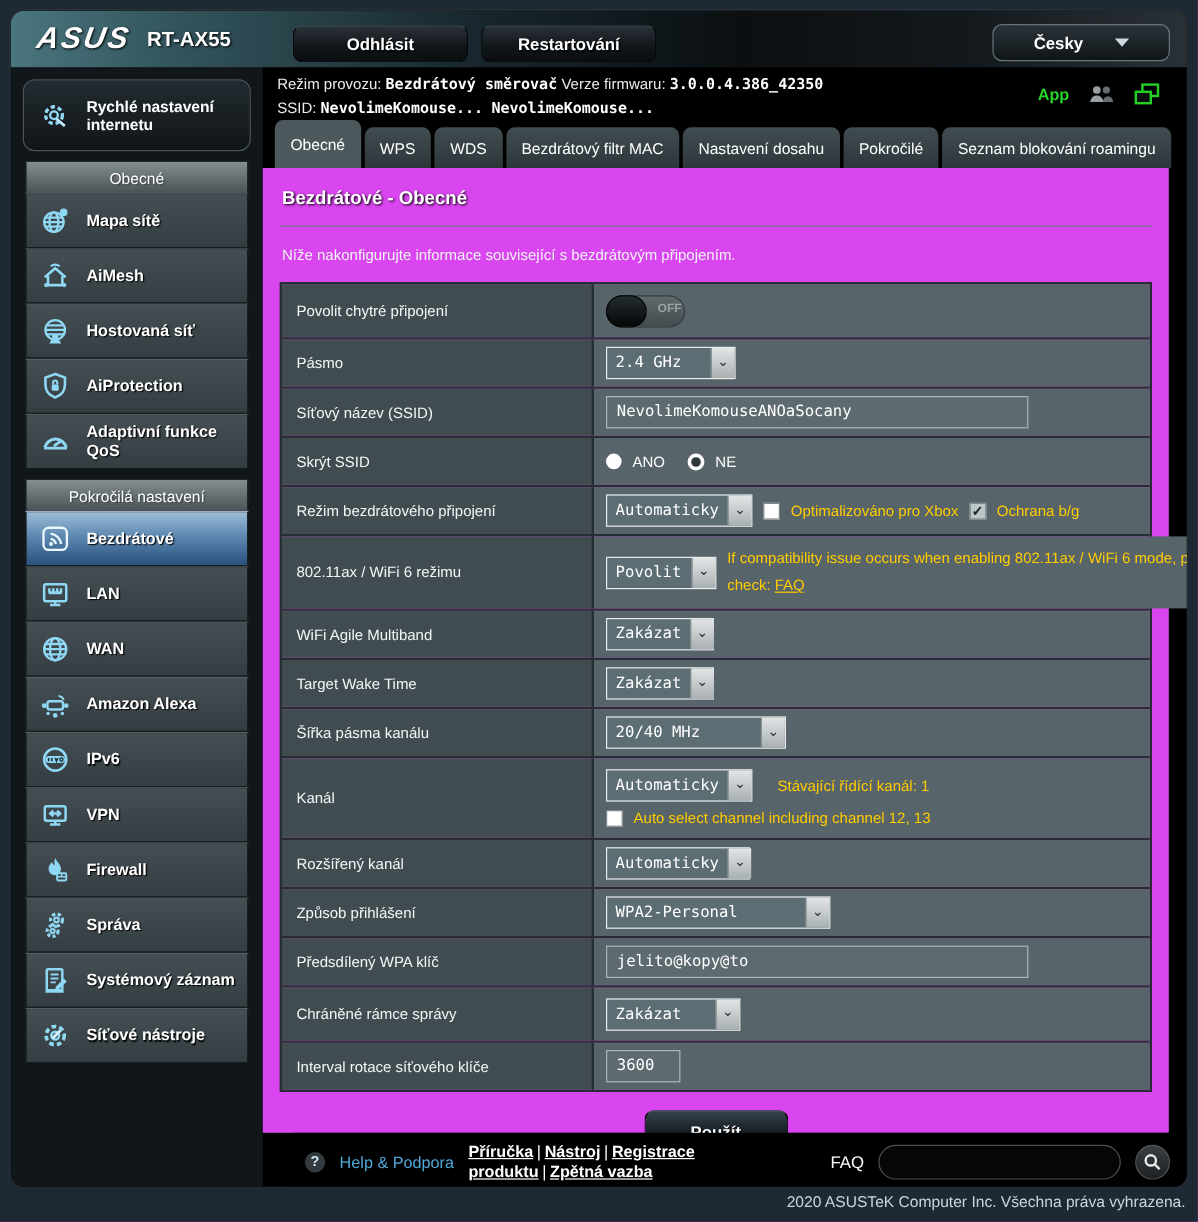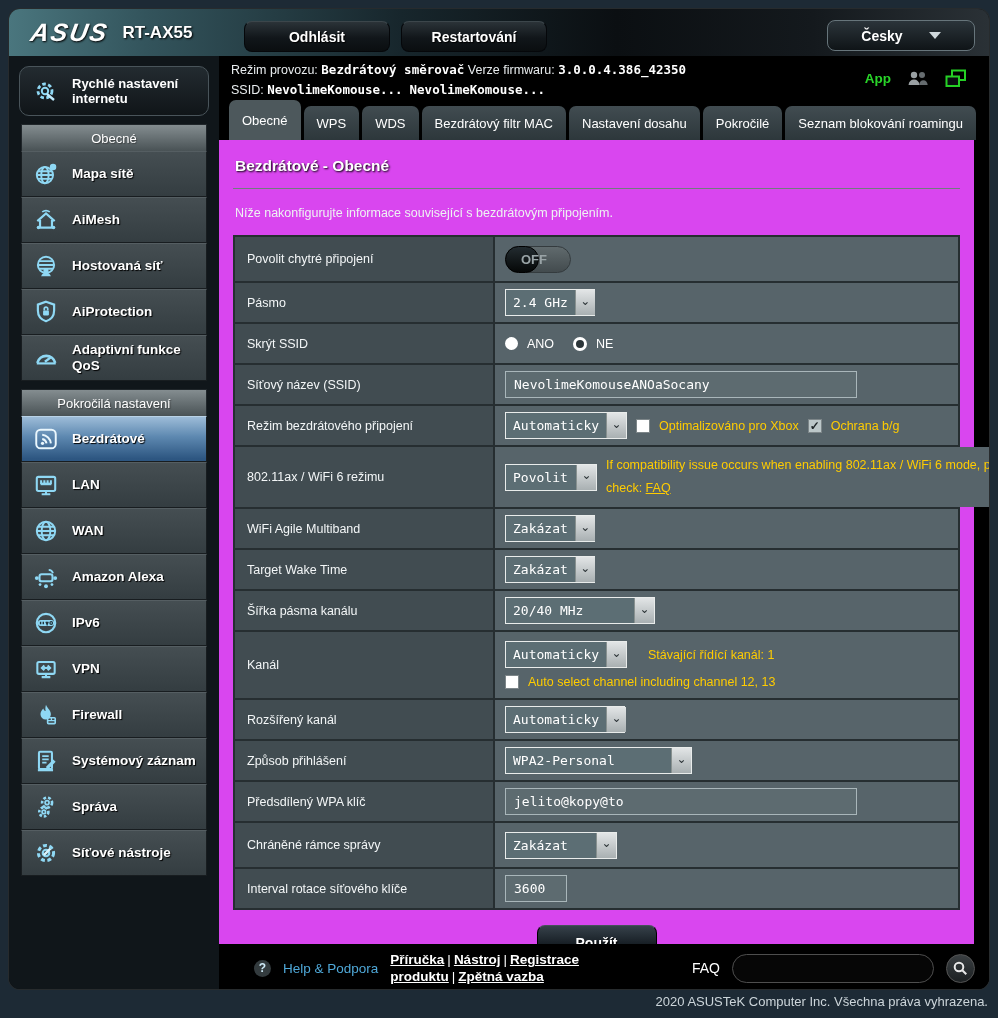--- a/index.html
+++ b/index.html
@@ -22,21 +22,21 @@
   .lang-select { position:absolute; right:14px; top:11px; width:148px; height:31px; border:1px solid #67757b; border-radius:8px;
                  background:linear-gradient(180deg,#2b343a,#0f1417); color:#fff; font-weight:bold; font-size:14px;
                  display:flex; align-items:center; justify-content:center; gap:26px; cursor:pointer; }
   .lang-caret { width:0; height:0; border-left:6px solid transparent; border-right:6px solid transparent; border-top:7px solid #cfd8dc; }
 
   
   .body-row { flex:1; display:flex; min-height:0; }
 
   
   .sidebar { width:210px; flex:0 0 210px; background:#10161a; padding:6px 0 0 0; }
-  .quick-btn { margin:4px 10px 8px 10px; height:50px; border:1px solid #49545a; border-radius:10px;
+  .quick-btn { margin:4px 10px 8px 10px; height:60px; border:1px solid #49545a; border-radius:10px;
                background:linear-gradient(180deg,#232b30,#101518); display:flex; align-items:center; gap:8px; padding:2px 8px;
                color:#fff; font-weight:bold; font-size:13px; line-height:15px; cursor:pointer; }
   .section-head { margin:8px 12px 0 12px; height:27px; background:linear-gradient(180deg,#848d90,#555e61 80%,#495255);
                   color:#fff; font-size:13px; display:flex; align-items:center; justify-content:center;
                   border:1px solid #20262a; border-bottom:none; text-shadow:1px 1px 1px #2228; }
   .nav-item { margin:0 12px; min-height:46px; background:linear-gradient(180deg,#454e52,#343d41);
               border:1px solid #181d20; border-top:1px solid #555e62; display:flex; align-items:center; gap:8px;
               padding:4px 6px; color:#fff; font-weight:bold; font-size:13.5px; line-height:16px; cursor:pointer;
               text-shadow:1px 1px 1px #000; }
   .nav-item.active { background:linear-gradient(180deg,#9dbcd8,#5d88b0 45%,#2d5681 95%); border-top:1px solid #b9d2e6; }
@@ -76,21 +76,21 @@
                 display:flex; align-items:center; justify-content:center; color:#2c3437; font-size:12px; }
   .sel .arrow::after { content:"\2304"; margin-top:-4px; }
 
   .inp { height:27px; background:#5d6b70; border:1px solid #a9b6ba; color:#fff;
          font-family:"DejaVu Sans Mono","Liberation Mono",monospace; font-size:13px; padding:0 8px; }
 
   .toggle { width:66px; height:27px; border-radius:14px; background:linear-gradient(180deg,#606a6d,#434b4e);
             border:1px solid #343b3e; position:relative; cursor:pointer; flex:0 0 auto; }
   .knob { position:absolute; left:-1px; top:-1px; width:34px; height:27px; border-radius:14px;
           background:linear-gradient(180deg,#232c30,#050707); border:1px solid #000; }
-  .tog-txt { position:absolute; right:23px; top:5px; color:#9aa4a7; font-weight:bold; font-size:13px; }
+  .tog-txt { position:absolute; right:2px; top:5px; color:#9aa4a7; font-weight:bold; font-size:10px; }
 
   .radio { width:13px; height:13px; border-radius:50%; background:#fff; display:inline-block; cursor:pointer; flex:0 0 auto; }
   .radio.selected { width:14px; height:14px; border:3.5px solid #fff; background:#2c3539; }
   .opt-label { color:#fff; font-size:12.5px; margin-right:10px; }
 
   .cb { width:14px; height:14px; background:#fff; border:1px solid #7d8689; display:inline-flex; align-items:center;
         justify-content:center; cursor:pointer; flex:0 0 auto; }
   .cb.checked { background:#bcc7c9; }
   .cb.checked::after { content:"\2713"; color:#1d2427; font-size:12px; font-weight:bold; }
 
@@ -287,39 +287,39 @@
           <svg width="26" height="26" viewBox="0 0 24 24">
               <path d="M12 2.5c1 3.2 4.5 5 4.5 8.8a4.8 4.8 0 0 1-9.6 0c0-2.2 1.1-3.8 2.7-5.4.2 1.3 1 2.2 2.1 2.5-.6-2.3-.2-4.2.3-5.9z" fill="#8fd8f4"></path>
               <rect x="13.5" y="14.5" width="7" height="5.5" rx="0.8" fill="none" stroke="#8fd8f4" stroke-width="1.5"></rect>
               <path d="M13.5 17.2h7M17 14.5v2.7" stroke="#8fd8f4" stroke-width="1.2"></path>
             </svg>
         </span>
         <span>Firewall</span>
       </div>
       <div class="nav-item">
         <span class="icon-box">
+          <svg width="26" height="26" viewBox="0 0 24 24" fill="none" stroke="#8fd8f4">
+              <circle cx="13" cy="8" r="4.6" stroke-width="2.4" stroke-dasharray="2.6 1.8"></circle>
+              <circle cx="13" cy="8" r="1.8" stroke-width="1.6"></circle>
+              <circle cx="10" cy="16.5" r="4.2" stroke-width="2.4" stroke-dasharray="2.4 1.7"></circle>
+              <circle cx="10" cy="16.5" r="1.6" stroke-width="1.6"></circle>
+            </svg>
+        </span>
+        <span>Správa</span>
+      </div>
+      <div class="nav-item">
+        <span class="icon-box">
           <svg width="26" height="26" viewBox="0 0 24 24">
               <rect x="5.5" y="3.5" width="12" height="16" rx="1" fill="none" stroke="#8fd8f4" stroke-width="1.9"></rect>
               <path d="M8.5 7.5h6M8.5 10.5h6M8.5 13.5h4" stroke="#8fd8f4" stroke-width="1.5"></path>
               <path d="M12.5 16.8l6.2-6.2 2.2 2.2-6.2 6.2-2.8.6z" fill="#8fd8f4"></path>
               <path d="M4.5 20.5h14" stroke="#8fd8f4" stroke-width="2"></path>
             </svg>
         </span>
         <span>Systémový záznam</span>
-      </div>
-      <div class="nav-item">
-        <span class="icon-box">
-          <svg width="26" height="26" viewBox="0 0 24 24" fill="none" stroke="#8fd8f4">
-              <circle cx="13" cy="8" r="4.6" stroke-width="2.4" stroke-dasharray="2.6 1.8"></circle>
-              <circle cx="13" cy="8" r="1.8" stroke-width="1.6"></circle>
-              <circle cx="10" cy="16.5" r="4.2" stroke-width="2.4" stroke-dasharray="2.4 1.7"></circle>
-              <circle cx="10" cy="16.5" r="1.6" stroke-width="1.6"></circle>
-            </svg>
-        </span>
-        <span>Správa</span>
       </div>
       <div class="nav-item">
         <span class="icon-box">
           <svg width="26" height="26" viewBox="0 0 24 24" fill="none" stroke="#8fd8f4">
               <circle cx="12" cy="12" r="7" stroke-width="2.8" stroke-dasharray="3.6 2.4"></circle>
               <circle cx="12" cy="12" r="3" stroke-width="2"></circle>
               <path d="M10 14l6-6" stroke="#d8f2fc" stroke-width="2.2"></path>
             </svg>
         </span>
         <span>Síťové nástroje</span>
@@ -381,41 +381,41 @@
               <span class="toggle">
                 <span class="knob"></span>
                 <span class="tog-txt">OFF</span>
               </span>
             </div>
           </div>
 
           <div class="frow">
             <div class="cell-label">Pásmo</div>
             <div class="cell-value">
-              <span class="sel" style="width:90px">
+              <span class="sel" style="width:108px">
                 <span class="val">2.4 GHz</span>
                 <span class="arrow"></span>
               </span>
+            </div>
+          </div>
+
+          <div class="frow">
+            <div class="cell-label">Síťový název (SSID)</div>
+            <div class="cell-value">
+              <input class="inp" style="width: 352px;" value="NevolimeKomouseANOaSocany">
             </div>
           </div>
 
           <div class="frow">
             <div class="cell-label">Skrýt SSID</div>
             <div class="cell-value">
               <span class="radio"></span>
               <span class="opt-label">ANO</span>
               <span class="radio selected"></span>
               <span class="opt-label">NE</span>
-            </div>
-          </div>
-
-          <div class="frow">
-            <div class="cell-label">Síťový název (SSID)</div>
-            <div class="cell-value">
-              <input class="inp" style="width: 352px;" value="NevolimeKomouseANOaSocany">
             </div>
           </div>
 
           <div class="frow">
             <div class="cell-label">Režim bezdrátového připojení</div>
             <div class="cell-value">
               <span class="sel" style="width:122px">
                 <span class="val">Automaticky</span>
                 <span class="arrow"></span>
               </span>

